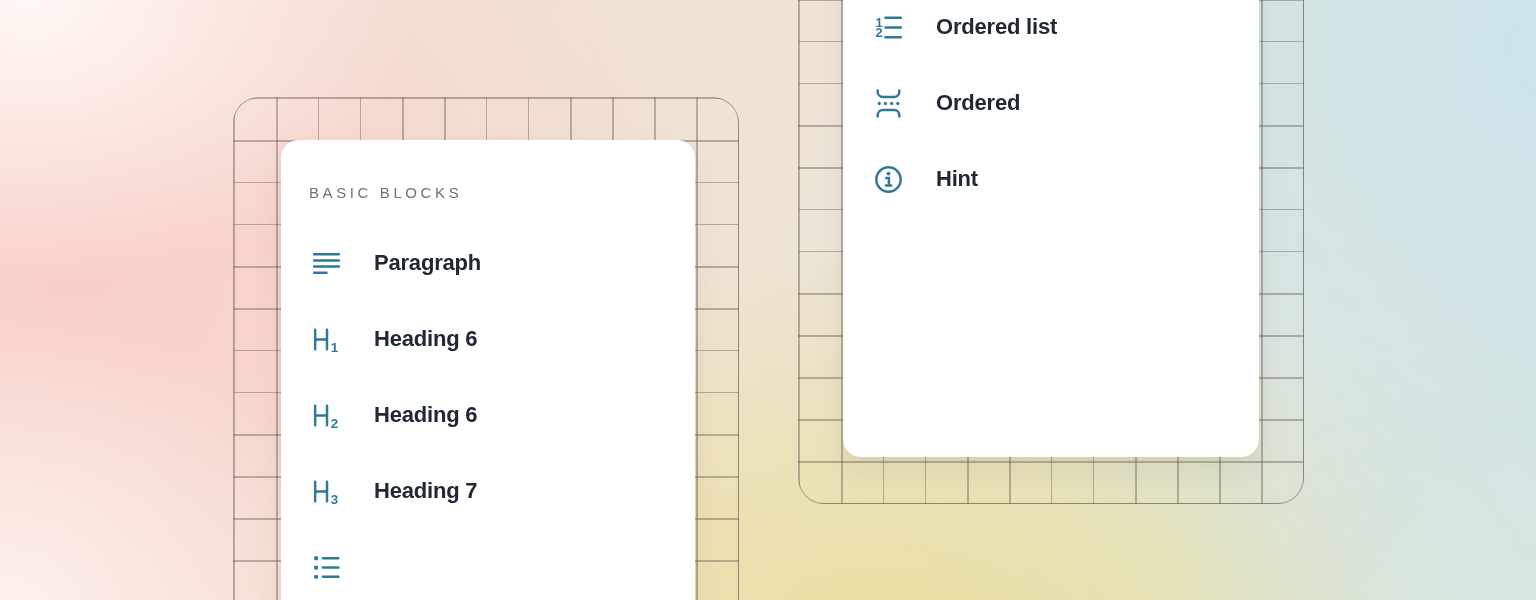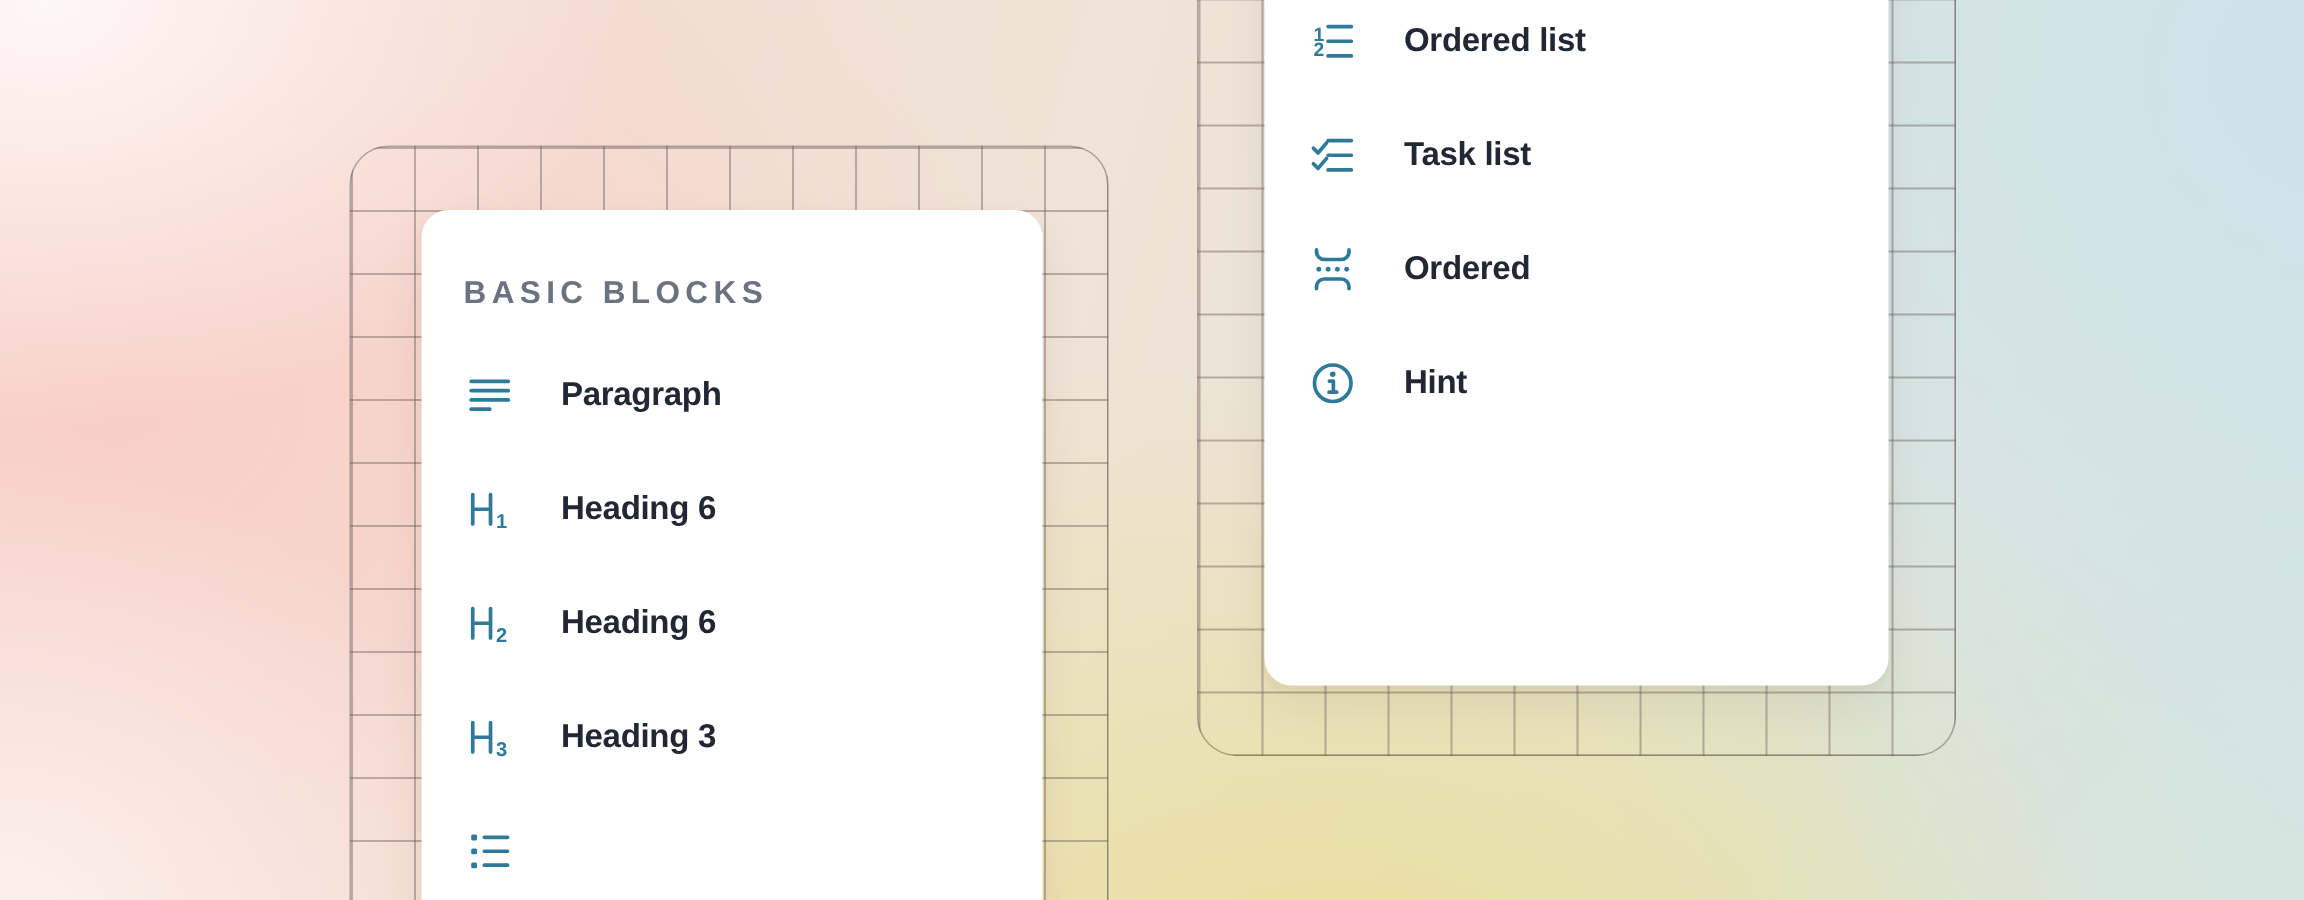--- a/index.html
+++ b/index.html
@@ -26,21 +26,21 @@
   .panel-left{left:233px;top:97px;width:504px;height:560px;}
   .panel-right{left:798px;top:-44px;width:504px;height:546px;}
   .card{
     position:absolute;background:#ffffff;border-radius:18px;
     box-shadow:0 2px 6px rgba(90,70,60,0.05), 0 14px 30px rgba(90,70,60,0.08);
   }
   .card-left{left:281px;top:140px;width:414px;height:540px;}
   .card-right{left:843px;top:-96px;width:416px;height:553px;}
   .section-label{
     position:absolute;left:28px;top:44px;
-    font-size:21px;font-weight:700;letter-spacing:3.6px;color:#6b7280;
+    font-size:15px;font-weight:400;letter-spacing:3.6px;color:#6b7280;
   }
   .menu{position:absolute;left:0;right:0;top:85px;}
   .menu-item{height:76px;display:flex;align-items:center;padding-left:29px;cursor:pointer;}
   .menu-item .icon{width:33px;height:33px;flex:0 0 33px;}
   .menu-item .icon svg{width:33px;height:33px;display:block;}
   .menu-item .label{
     margin-left:31px;font-size:22px;font-weight:700;letter-spacing:-0.2px;color:#212733;
   }
   .ic{stroke:#2e7a98;fill:none;stroke-width:2.4;stroke-linecap:round;stroke-linejoin:round;}
   .ic-fill{fill:#2e7a98;stroke:none;}
@@ -87,21 +87,21 @@
         <span class="label">Heading 6</span>
       </div>
 
       <div class="menu-item">
         <span class="icon">
           <svg viewBox="0 0 32 32">
               <path class="ic" d="M5 6.5v19M5 16h11.5M16.5 6.5v19"></path>
               <text class="ic-txt" x="20" y="28" font-size="13">3</text>
             </svg>
         </span>
-        <span class="label">Heading 3</span>
+        <span class="label">Heading 7</span>
       </div>
 
       <div class="menu-item">
         <span class="icon">
           <svg viewBox="0 0 32 32">
             <path class="ic" d="M12.5 7h15M12.5 16h15M12.5 25h15"></path>
             <rect class="ic-fill" x="4" y="5.2" width="3.8" height="3.8" rx="1"></rect>
             <rect class="ic-fill" x="4" y="14.2" width="3.8" height="3.8" rx="1"></rect>
             <rect class="ic-fill" x="4" y="23.2" width="3.8" height="3.8" rx="1"></rect>
           </svg>
@@ -118,29 +118,20 @@
         <span class="icon">
           <svg viewBox="0 0 32 32">
             <path class="ic" d="M13 6.5h15M13 16h15M13 25.5h15"></path>
             <text class="ic-txt" x="3.5" y="15.8" font-size="12.5">1</text>
             <text class="ic-txt" x="3.5" y="25.3" font-size="12.5">2</text>
           </svg>
         </span>
         <span class="label">Ordered list</span>
       </div>
 
-      <div class="menu-item">
-        <span class="icon">
-          <svg viewBox="0 0 32 32">
-            <path class="ic" d="M13 6.5h15M13 16h15M13 25.5h15"></path>
-            <path class="ic" d="M3.5 11.5l3 3 5.5-6.5M3.5 21.5l3 3 5.5-6.5"></path>
-          </svg>
-        </span>
-        <span class="label">Task list</span>
-      </div>
 
       <div class="menu-item">
         <span class="icon">
           <svg viewBox="0 0 32 32">
             <path class="ic" d="M5.5 3.5v1.2a5 5 0 0 0 5 5h11a5 5 0 0 0 5-5V3.5"></path>
             <path class="ic" d="M5.5 28.5v-1.2a5 5 0 0 1 5-5h11a5 5 0 0 1 5 5v1.2"></path>
             <circle class="ic-fill" cx="7" cy="16" r="1.6"></circle>
               <circle class="ic-fill" cx="13" cy="16" r="1.6"></circle>
             <circle class="ic-fill" cx="19" cy="16" r="1.6"></circle>
               <circle class="ic-fill" cx="25" cy="16" r="1.6"></circle>

